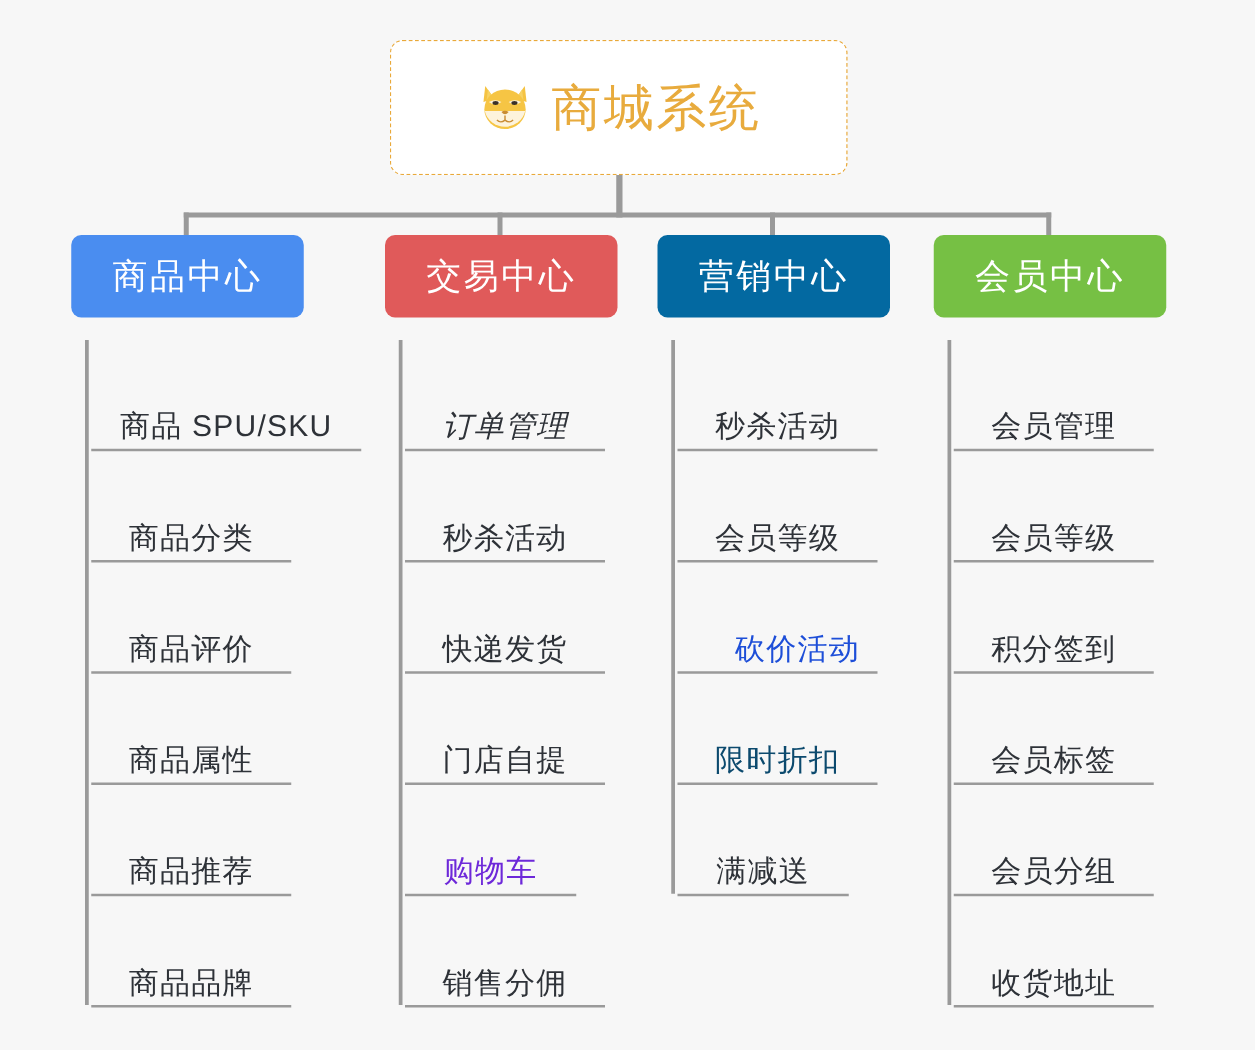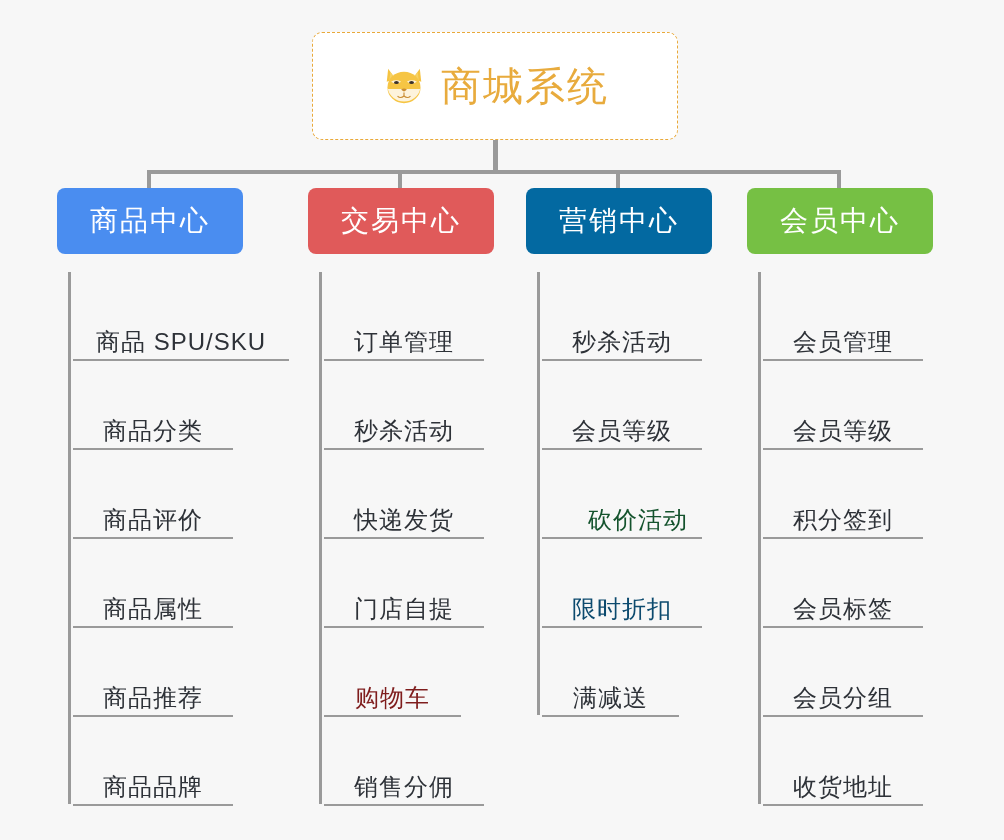--- a/index.html
+++ b/index.html
@@ -178,55 +178,55 @@
       </div>
     </div>
   </div>
 
   <div class="column" style="left:308px;">
     <div class="cat-box" style="background:#e05a5a;">
       <span class="cat-label">交易中心</span>
     </div>
     <div class="leaf-wrap">
       <div class="trunk" style="background: rgb(154, 154, 154);"></div>
-      <div class="leaf" style="width: 160px; border-bottom-color: rgb(154, 154, 154);">
+      <div class="leaf" style="width: 160px; border-bottom-color: rgb(154, 154, 154); font-style: italic;">
         <span class="leaf-label" style="color: rgb(46, 50, 56);">订单管理</span>
       </div>
       <div class="leaf" style="width: 160px; border-bottom-color: rgb(154, 154, 154);">
         <span class="leaf-label" style="color: rgb(46, 50, 56);">秒杀活动</span>
       </div>
       <div class="leaf" style="width: 160px; border-bottom-color: rgb(154, 154, 154);">
         <span class="leaf-label" style="color: rgb(46, 50, 56);">快递发货</span>
       </div>
       <div class="leaf" style="width: 160px; border-bottom-color: rgb(154, 154, 154);">
         <span class="leaf-label" style="color: rgb(46, 50, 56); text-align: right;">门店自提</span>
       </div>
       <div class="leaf" style="width: 137px; border-bottom-color: rgb(154, 154, 154);">
-        <span class="leaf-label" style="color: #7f1d1d;">购物车</span>
+        <span class="leaf-label" style="color: #6d28d9;">购物车</span>
       </div>
       <div class="leaf" style="width: 160px; border-bottom-color: rgb(154, 154, 154);">
         <span class="leaf-label" style="color: rgb(46, 50, 56);">销售分佣</span>
       </div>
     </div>
   </div>
 
   <div class="column" style="left:526px;">
     <div class="cat-box" style="background:#0369a1;">
       <span class="cat-label">营销中心</span>
     </div>
     <div class="leaf-wrap">
       <div class="trunk" style="background: rgb(154, 154, 154);"></div>
       <div class="leaf" style="width: 160px; border-bottom-color: rgb(154, 154, 154);">
         <span class="leaf-label" style="color: rgb(46, 50, 56);">秒杀活动</span>
       </div>
       <div class="leaf" style="width: 160px; border-bottom-color: rgb(154, 154, 154);">
         <span class="leaf-label" style="color: rgb(46, 50, 56);">会员等级</span>
       </div>
       <div class="leaf" style="width: 160px; border-bottom-color: rgb(154, 154, 154);">
-        <span class="leaf-label" style="color: #14532d; margin-left: 32px;">砍价活动</span>
+        <span class="leaf-label" style="color: #1d4ed8; margin-left: 32px;">砍价活动</span>
       </div>
       <div class="leaf" style="width: 160px; border-bottom-color: rgb(154, 154, 154);">
         <span class="leaf-label" style="color: #0c4a6e;">限时折扣</span>
       </div>
       <div class="leaf" style="width: 137px; border-bottom-color: rgb(154, 154, 154);">
         <span class="leaf-label" style="color: rgb(46, 50, 56);">满减送</span>
       </div>
     </div>
   </div>
 

